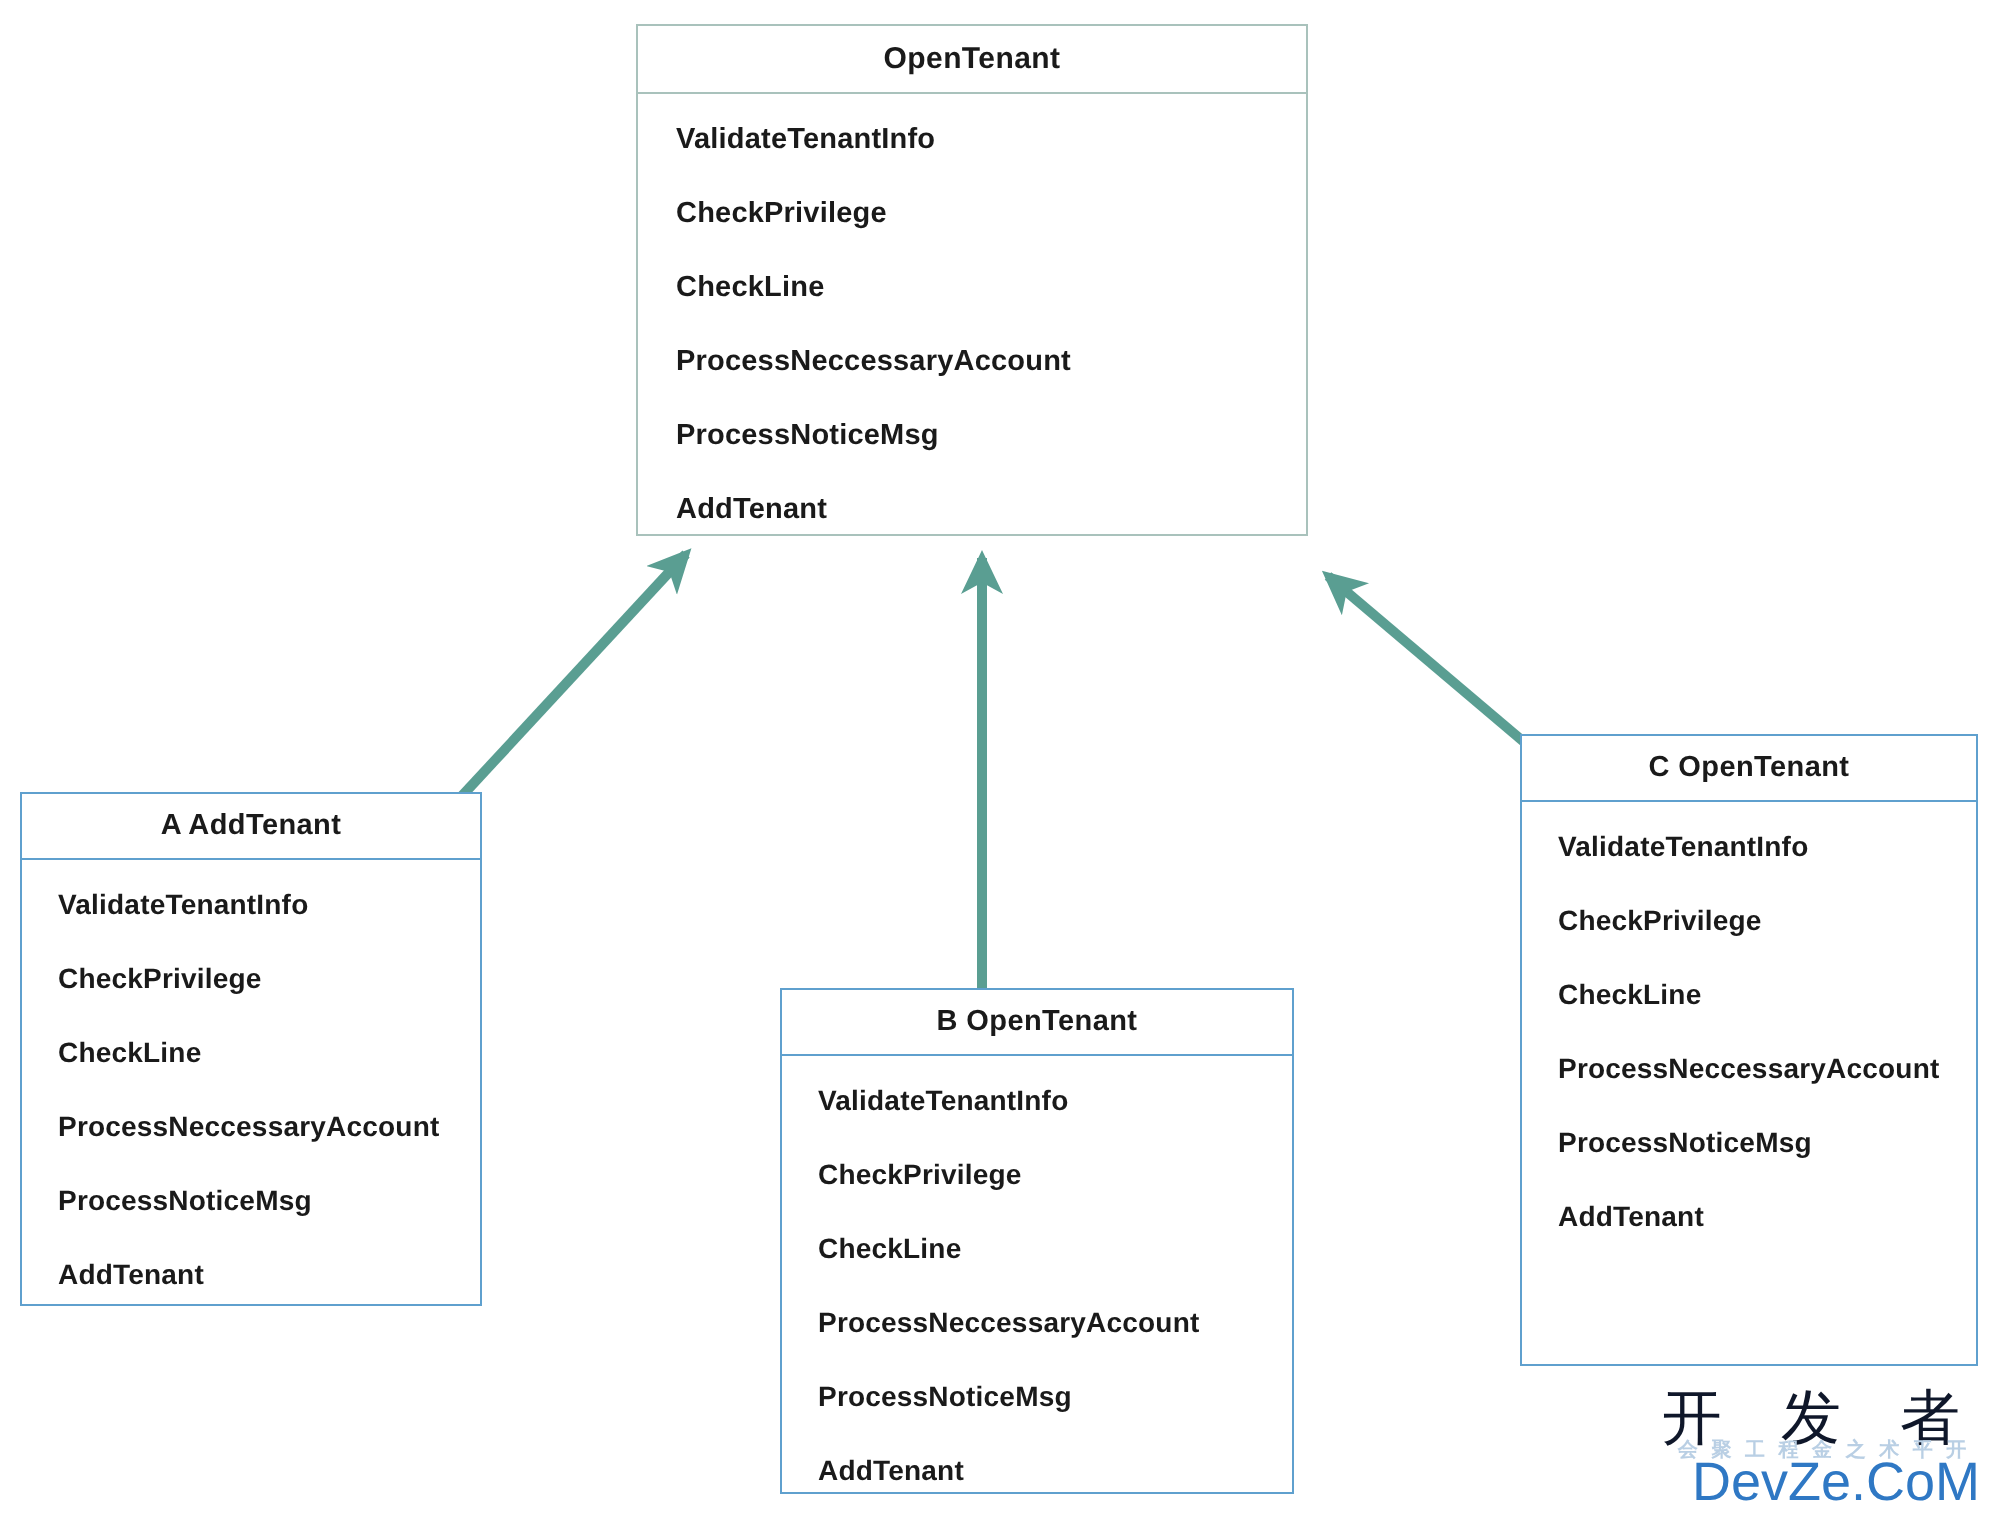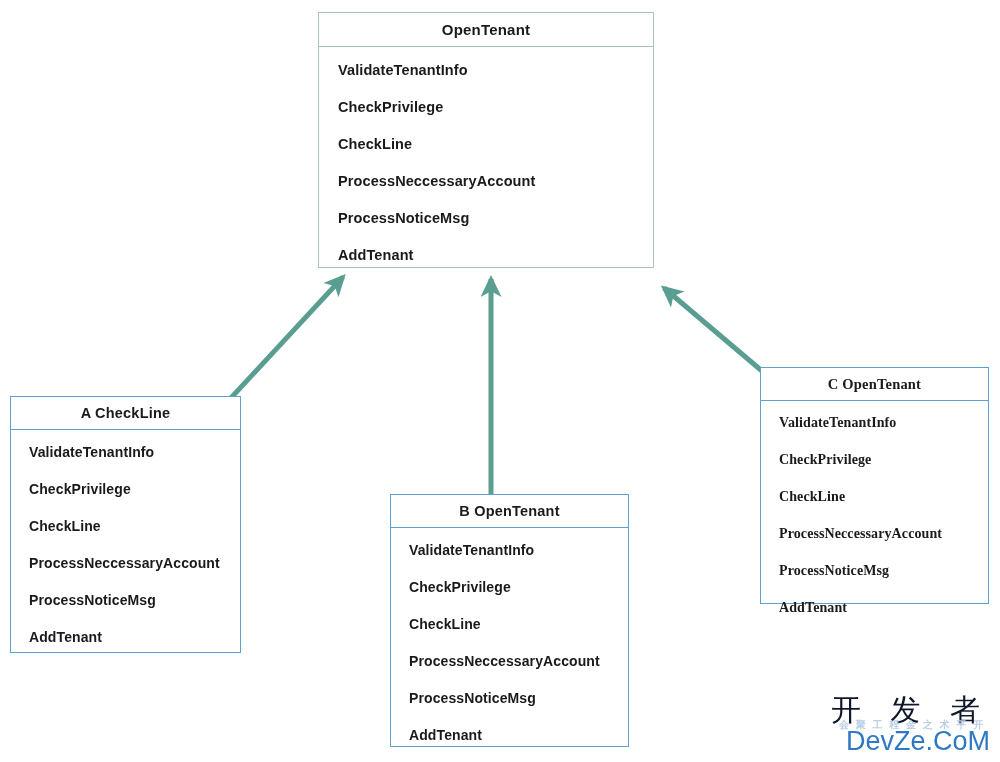--- a/index.html
+++ b/index.html
@@ -100,24 +100,24 @@
   }
   .uml-subclass .method-item {
     font-size: 14px;
     height: 37px;
     line-height: 20px;
   }
 
   #class-a { left: 10px;  top: 396px; width: 231px; height: 257px; }
   #class-a .class-body { height: 222px; }
 
-  #class-b { left: 390px; top: 494px; width: 239px; height: 253px; }
+  #class-b { left: 390px; top: 494px; width: 257px; height: 253px; }
   #class-b .class-body { height: 218px; }
 
-  #class-c { left: 760px; top: 367px; width: 229px; height: 237px; font-family: Liberation Serif, serif; }
+  #class-c { left: 760px; top: 367px; width: 229px; height: 316px; }
   #class-c .class-body { height: 220px; }
 
   
   #watermark {
     position: absolute;
     right: 10px;
     bottom: 6px;
     z-index: 3;
     text-align: center;
     user-select: none;
@@ -174,21 +174,21 @@
       <div class="method-item">ValidateTenantInfo</div>
       <div class="method-item">CheckPrivilege</div>
       <div class="method-item">CheckLine</div>
       <div class="method-item">ProcessNeccessaryAccount</div>
       <div class="method-item">ProcessNoticeMsg</div>
       <div class="method-item">AddTenant</div>
     </div>
   </div>
 
   <div class="uml-class uml-subclass" id="class-a">
-    <div class="class-header">A  CheckLine</div>
+    <div class="class-header">A  AddTenant</div>
     <div class="class-body">
       <div class="method-item">ValidateTenantInfo</div>
       <div class="method-item">CheckPrivilege</div>
       <div class="method-item">CheckLine</div>
       <div class="method-item">ProcessNeccessaryAccount</div>
       <div class="method-item">ProcessNoticeMsg</div>
       <div class="method-item">AddTenant</div>
     </div>
   </div>
 

